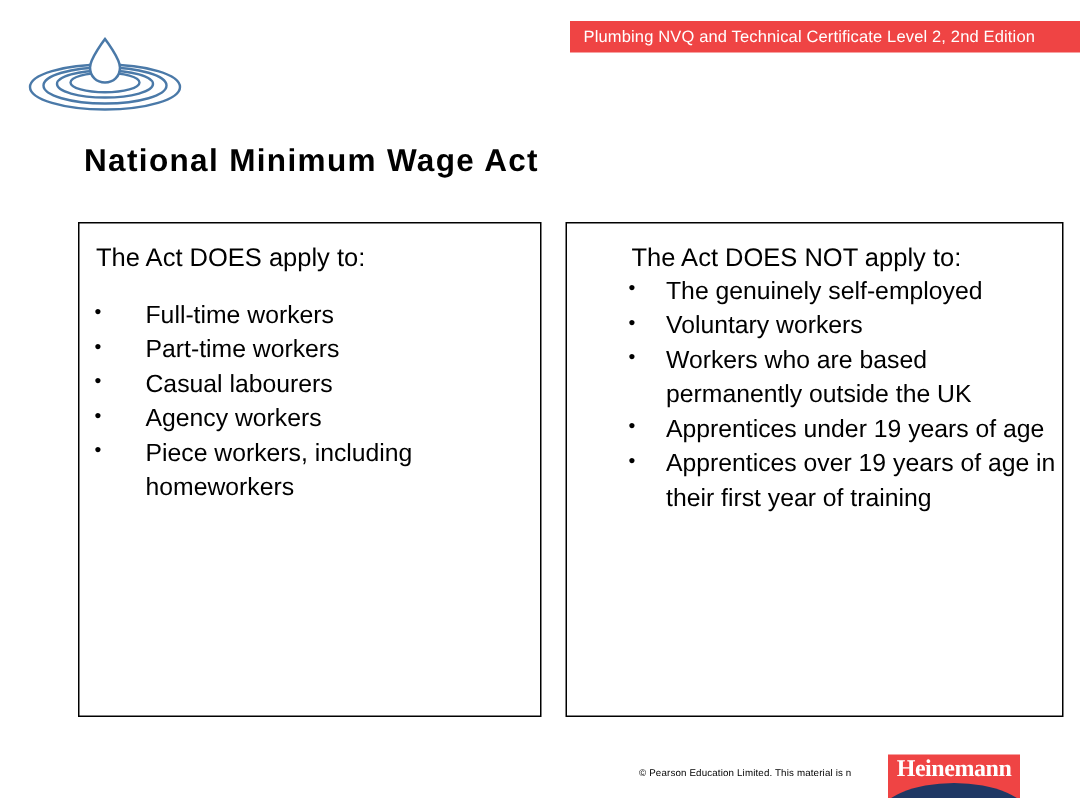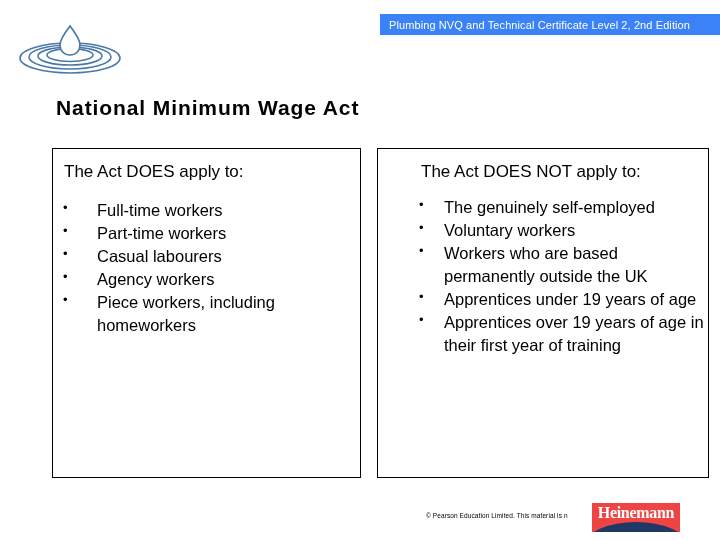--- a/index.html
+++ b/index.html
@@ -15,21 +15,21 @@
     position: relative;
   }
 
   
   #header-band {
     position: absolute;
     left: 380px;
     top: 14px;
     width: 340px;
     height: 21px;
-    background: #3b82f6;
+    background: #ef4444;
     display: flex;
     align-items: center;
   }
   #header-band-text {
     color: #ffffff;
     font-size: 11px;
     letter-spacing: 0.1px;
     padding-left: 9px;
     white-space: nowrap;
   }
@@ -81,21 +81,21 @@
     line-height: 1.25;
     white-space: nowrap;
   }
 
   ul.bullet-list {
     list-style: none;
     margin: 0;
     padding: 0;
   }
   #box-applies ul.bullet-list { margin-top: 17px; }
-  #box-not-applies ul.bullet-list { margin-top: 14px; }
+  #box-not-applies ul.bullet-list { margin-top: 1px; }
 
   ul.bullet-list li {
     position: relative;
     font-size: 16.5px;
     line-height: 1.395;
     color: #000000;
     margin-bottom: 0px;
   }
   
   #box-applies ul.bullet-list li {

